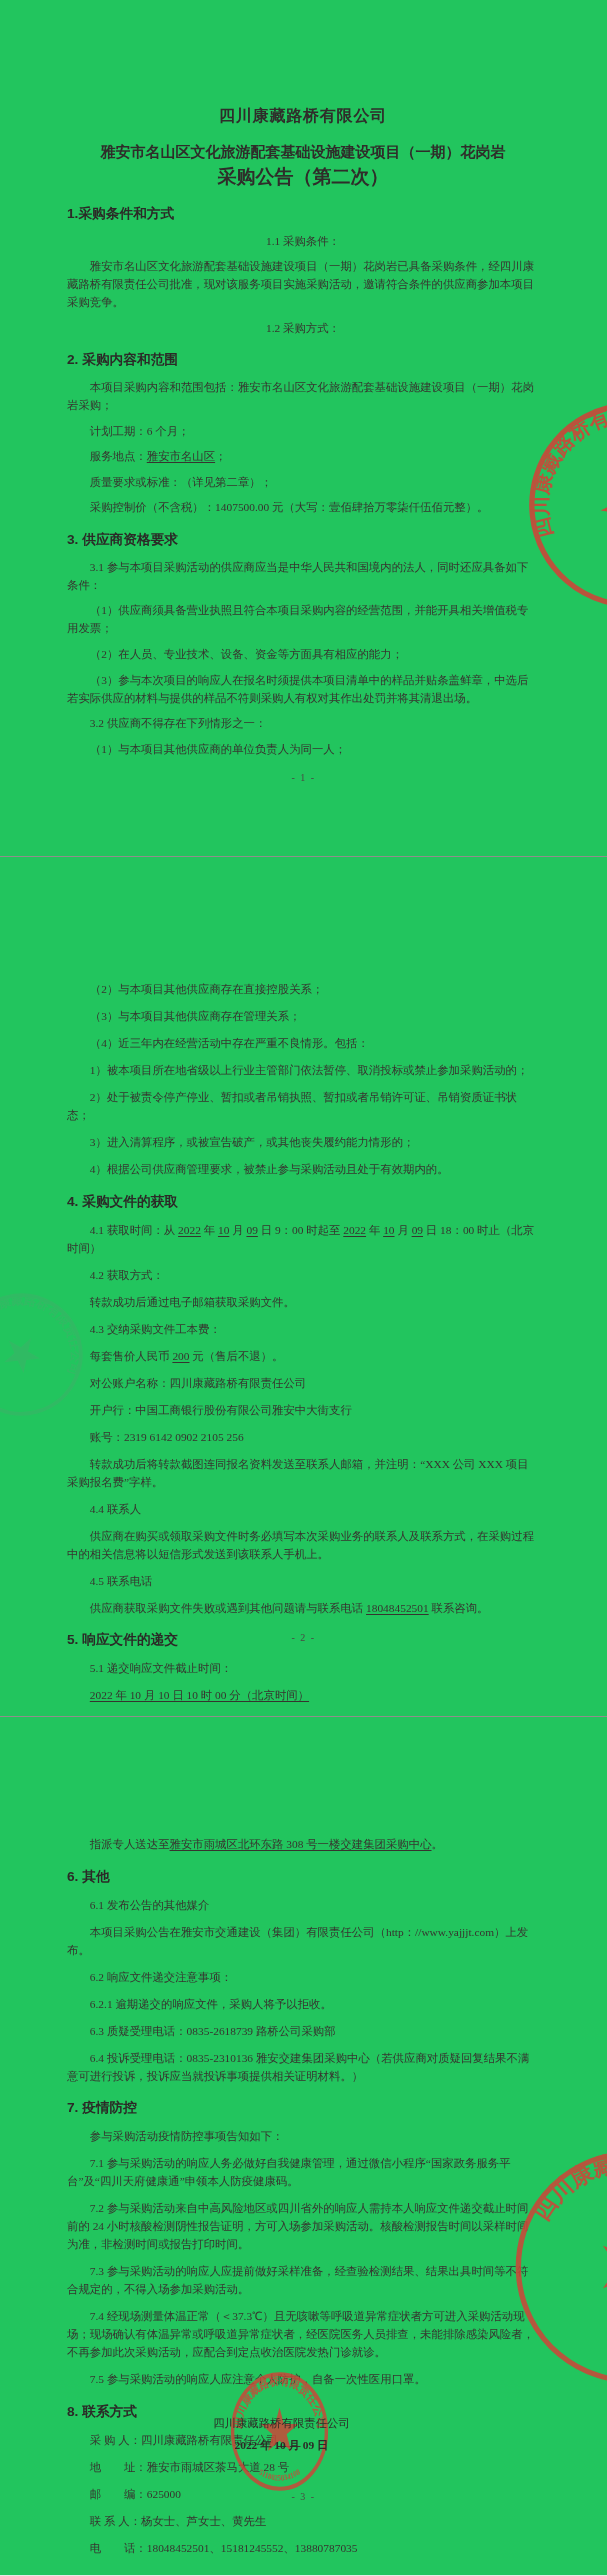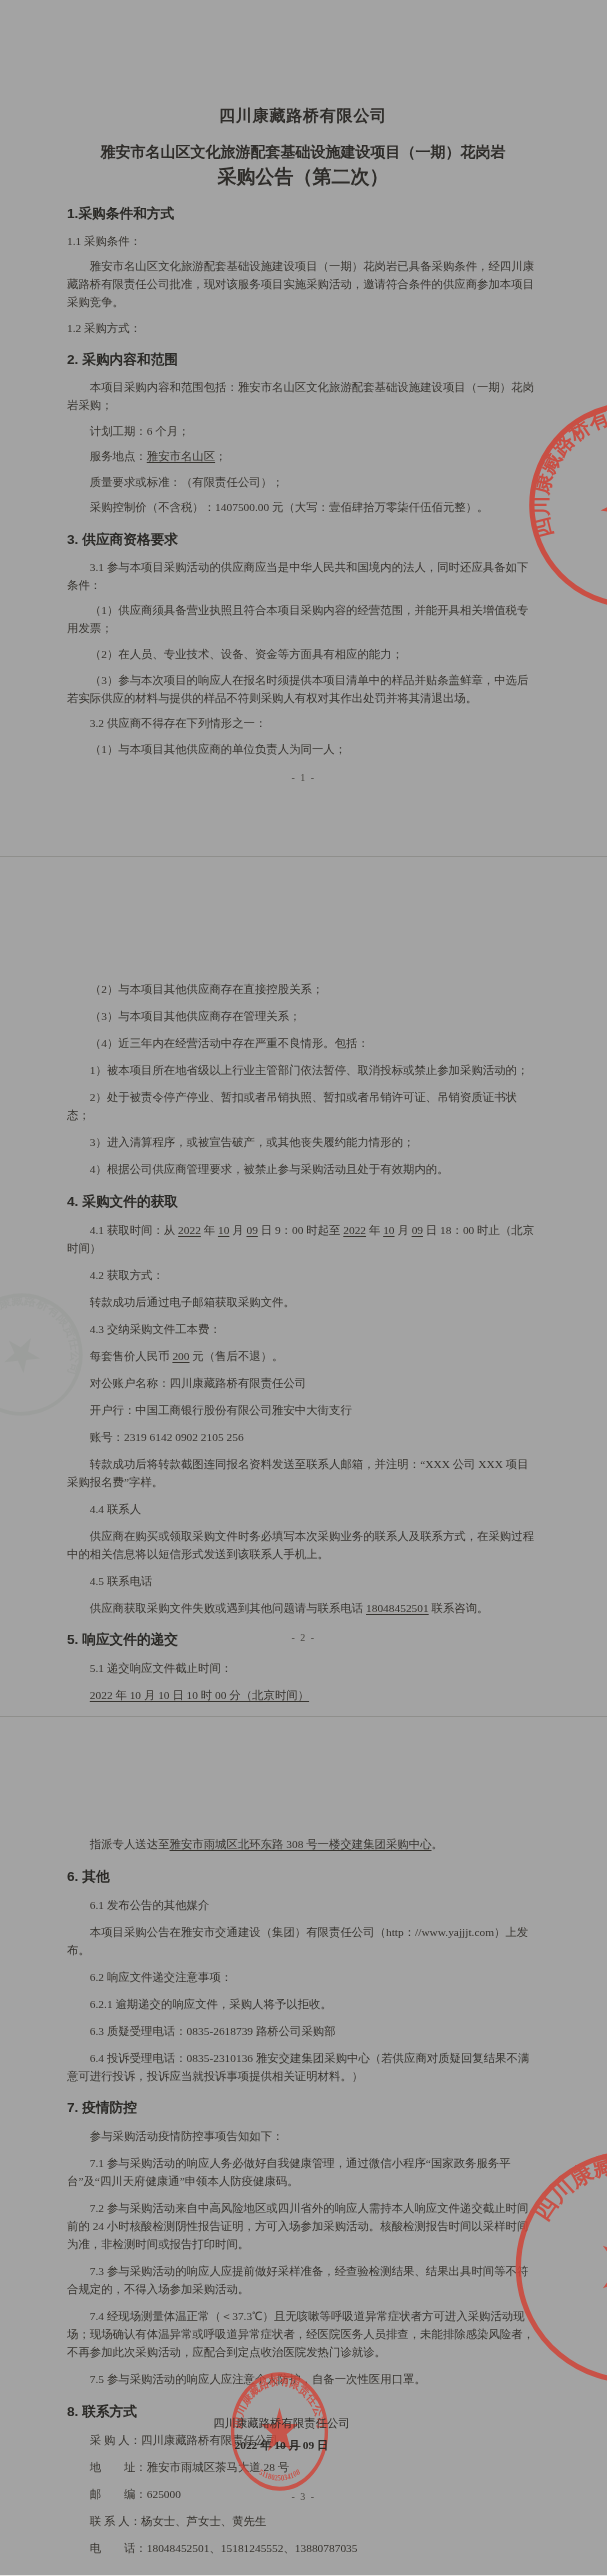--- a/index.html
+++ b/index.html
@@ -1,34 +1,34 @@
 <!DOCTYPE html>
 <html style="font-size:12px"><head>
 <meta charset="utf-8">
 <style>
   html,body{margin:0;padding:0;background:#e9e8e6;}
   .doc{width:607px;margin:0 auto;position:relative;}
-  .page{position:relative;background:#a3a3a3;overflow:hidden;box-sizing:border-box;
+  .page{position:relative;background:#22c55e;overflow:hidden;box-sizing:border-box;
         padding:0 68px 0 67px;}
   .page-1{height:857px;padding-top:106px;border-bottom:0.8px solid #8f8f8c;}
   .page-2{height:860px;padding-top:114px;border-bottom:0.8px solid #8f8f8c;}
   .page-3{height:858px;padding-top:109px;}
 
   .doc-title{text-align:center;font-family:"Liberation Sans",sans-serif;
              font-weight:bold;color:#2f2d2a;}
   .t1{font-size:16px;margin:0 0 12px 0;letter-spacing:0.8px;}
   .t2{font-size:15px;line-height:25px;margin:0;}
   .t3{font-size:19px;line-height:25px;margin:0 0 15px 0;}
 
   .h{font-family:"Liberation Sans",sans-serif;font-weight:bold;font-size:13.7px;
      color:#2b2a27;margin:13.7px 0 7.6px 0;line-height:20px;}
   .para{font-family:"Liberation Serif",serif;font-size:11.4px;line-height:18px;
         color:#37342f;margin:7.6px 0;text-indent:2em;}
   .page-2 .para,.page-3 .para{margin:9px 0;}
-  .flush{text-indent:0;}
+  .flush{text-indent:0;text-align:center;}
   .u{text-decoration:underline;text-underline-offset:2.3px;}
 
   .pagenum{position:absolute;bottom:73px;left:0;right:0;text-align:center;
            font-family:"Liberation Serif",serif;font-size:10px;color:#4a4843;
            letter-spacing:1.5px;}
 
   .seal{position:absolute;pointer-events:none;}
   .seal-ring{fill:none;stroke:#cf4438;}
   .seal text{fill:#cf4438;font-family:"Liberation Serif",serif;font-weight:bold;}
   .seal-star{fill:#cf4438;}
@@ -57,21 +57,21 @@
 
     <div id="page-body-1">
         <div class="h"><span>1.采购条件和方式</span></div>
         <div class="para flush"><span>1.1 采购条件：</span></div>
         <div class="para"><span>雅安市名山区文化旅游配套基础设施建设项目（一期）花岗岩已具备采购条件，经四川康藏路桥有限责任公司批准，现对该服务项目实施采购活动，邀请符合条件的供应商参加本项目采购竞争。</span></div>
         <div class="para flush"><span>1.2 采购方式：</span></div>
         <div class="h"><span>2. 采购内容和范围</span></div>
         <div class="para"><span>本项目采购内容和范围包括：雅安市名山区文化旅游配套基础设施建设项目（一期）花岗岩采购；</span></div>
         <div class="para"><span>计划工期：6 个月；</span></div>
         <div class="para"><span>服务地点：</span><span class="u">雅安市名山区</span><span>；</span></div>
-        <div class="para"><span>质量要求或标准：（有限责任公司）；</span></div>
+        <div class="para"><span>质量要求或标准：（详见第二章）；</span></div>
         <div class="para"><span>采购控制价（不含税）：1407500.00 元（大写：壹佰肆拾万零柒仟伍佰元整）。</span></div>
         <div class="h"><span>3. 供应商资格要求</span></div>
         <div class="para"><span>3.1 参与本项目采购活动的供应商应当是中华人民共和国境内的法人，同时还应具备如下条件：</span></div>
         <div class="para"><span>（1）供应商须具备营业执照且符合本项目采购内容的经营范围，并能开具相关增值税专用发票；</span></div>
         <div class="para"><span>（2）在人员、专业技术、设备、资金等方面具有相应的能力；</span></div>
         <div class="para"><span>（3）参与本次项目的响应人在报名时须提供本项目清单中的样品并贴条盖鲜章，中选后若实际供应的材料与提供的样品不符则采购人有权对其作出处罚并将其清退出场。</span></div>
         <div class="para"><span>3.2 供应商不得存在下列情形之一：</span></div>
         <div class="para"><span>（1）与本项目其他供应商的单位负责人为同一人；</span></div>
       </div>
 

